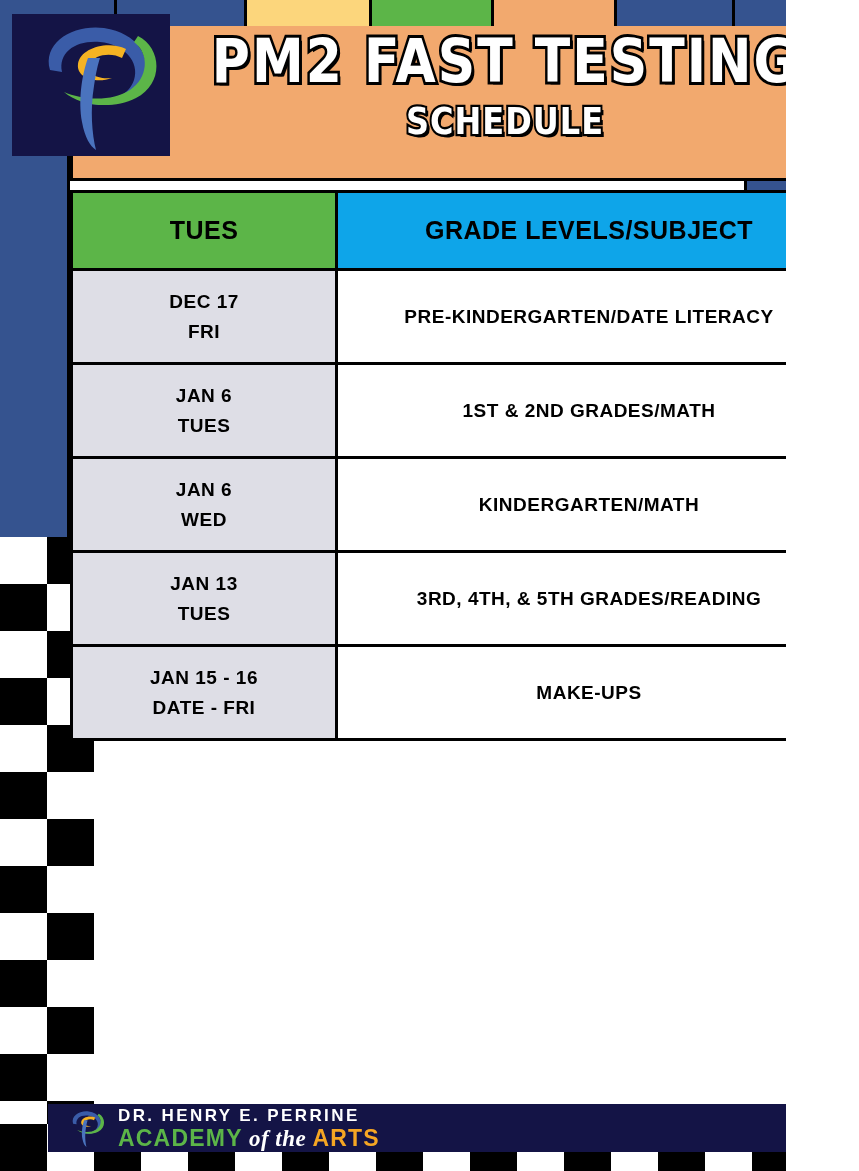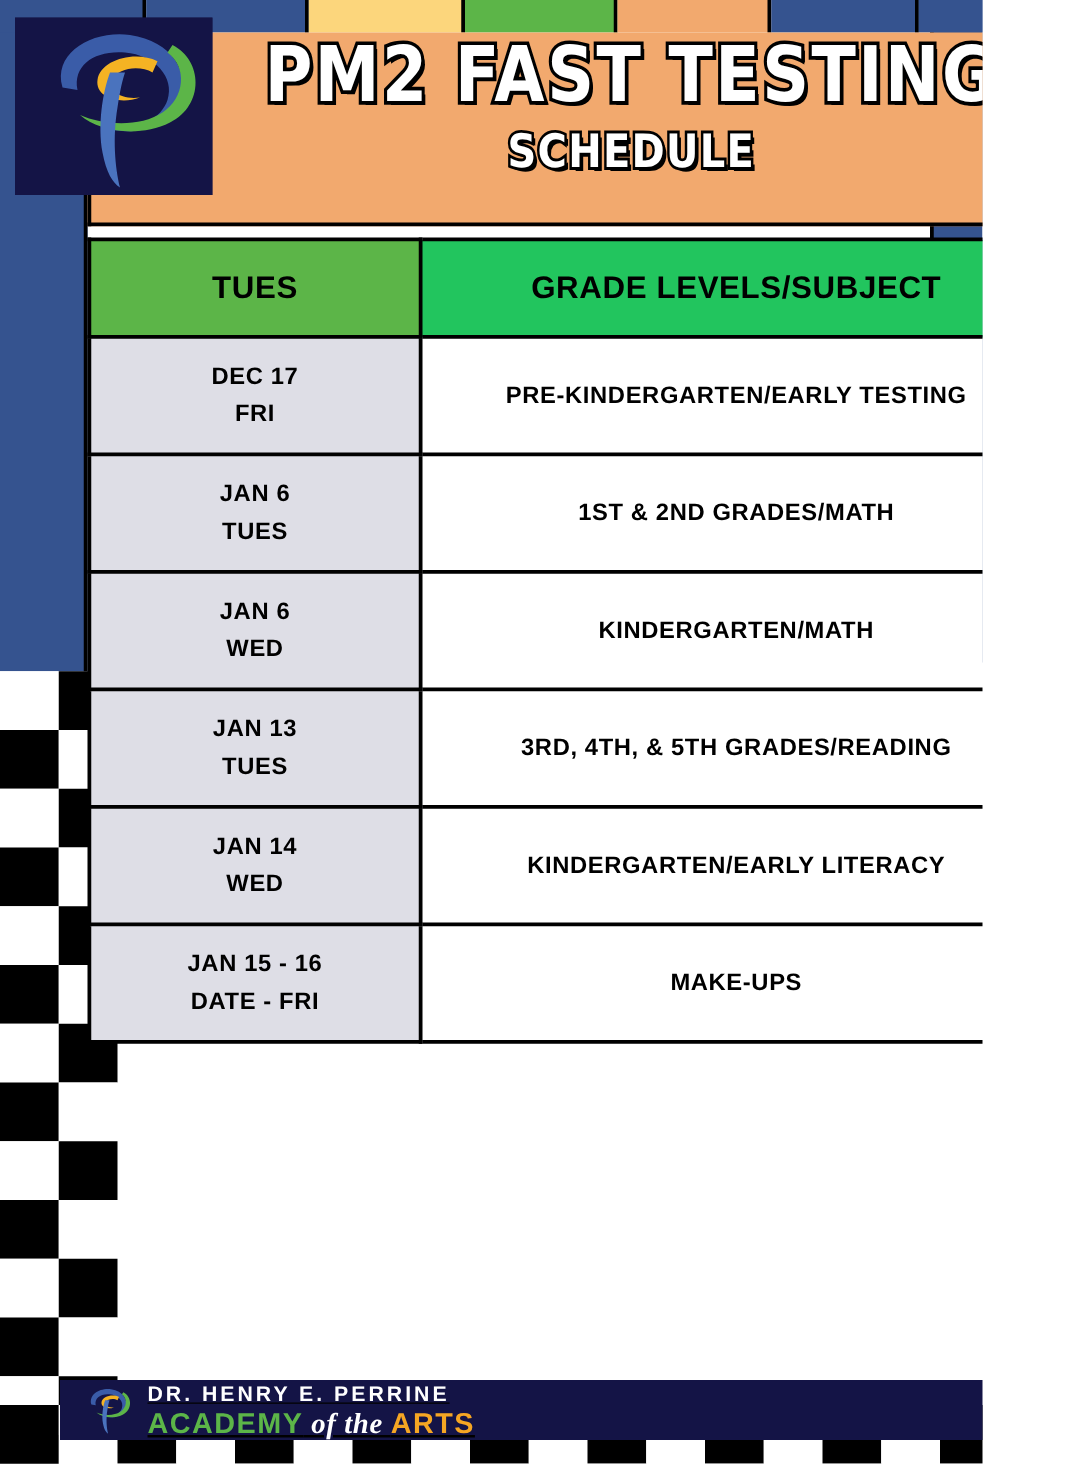--- a/index.html
+++ b/index.html
@@ -139,21 +139,21 @@
   .col-date { width: 265px; }
   .col-subj { width: 505px; }
 
   th.hdr-date {
     background: #5CB548;
     font-size: 25px;
     letter-spacing: 0.5px;
     height: 78px;
   }
   th.hdr-subj {
-    background: #22c55e;
+    background: #0ea5e9;
     font-size: 25px;
     letter-spacing: 0.5px;
     height: 78px;
   }
   td.cell-date {
     background: #DEDEE6;
     font-size: 19px;
     letter-spacing: 0.5px;
     height: 94px;
     line-height: 1.55;
@@ -181,21 +181,20 @@
   }
   .footer-logo {
     width: 46px;
     height: 44px;
     margin-left: 14px;
     flex: 0 0 auto;
   }
   .footer-text {
     margin-left: 10px;
     line-height: 1.0;
-    text-decoration: underline;
   }
   .footer-line1 {
     color: #ffffff;
     font-family: "Liberation Sans", sans-serif;
     font-weight: bold;
     font-size: 17px;
     letter-spacing: 2.4px;
   }
   .footer-line2 {
     font-family: "Liberation Sans", sans-serif;
@@ -332,21 +331,21 @@
         <th class="hdr-subj">GRADE LEVELS/SUBJECT</th>
       </tr>
     </thead>
     <tbody id="table-body">
         <tr>
           <td class="cell-date">
             <span class="line2">DEC 17</span>
             <span class="line2">FRI</span>
           </td>
           <td class="cell-subj">
-            <span class="line2">PRE-KINDERGARTEN/EARLY TESTING</span>
+            <span class="line2">PRE-KINDERGARTEN/DATE LITERACY</span>
           </td>
         </tr>
         <tr>
           <td class="cell-date">
             <span class="line2">JAN 6</span>
             <span class="line2">TUES</span>
           </td>
           <td class="cell-subj">
             <span class="line2">1ST &amp; 2ND GRADES/MATH</span>
           </td>
@@ -360,29 +359,20 @@
             <span class="line2">KINDERGARTEN/MATH</span>
           </td>
         </tr>
         <tr>
           <td class="cell-date">
             <span class="line2">JAN 13</span>
             <span class="line2">TUES</span>
           </td>
           <td class="cell-subj">
             <span class="line2">3RD, 4TH, &amp; 5TH GRADES/READING</span>
-          </td>
-        </tr>
-        <tr>
-          <td class="cell-date">
-            <span class="line2">JAN 14</span>
-            <span class="line2">WED</span>
-          </td>
-          <td class="cell-subj">
-            <span class="line2">KINDERGARTEN/EARLY LITERACY</span>
           </td>
         </tr>
         <tr>
           <td class="cell-date">
             <span class="line2">JAN 15 - 16</span>
             <span class="line2">DATE - FRI</span>
           </td>
           <td class="cell-subj">
             <span class="line2">MAKE-UPS</span>
           </td>

